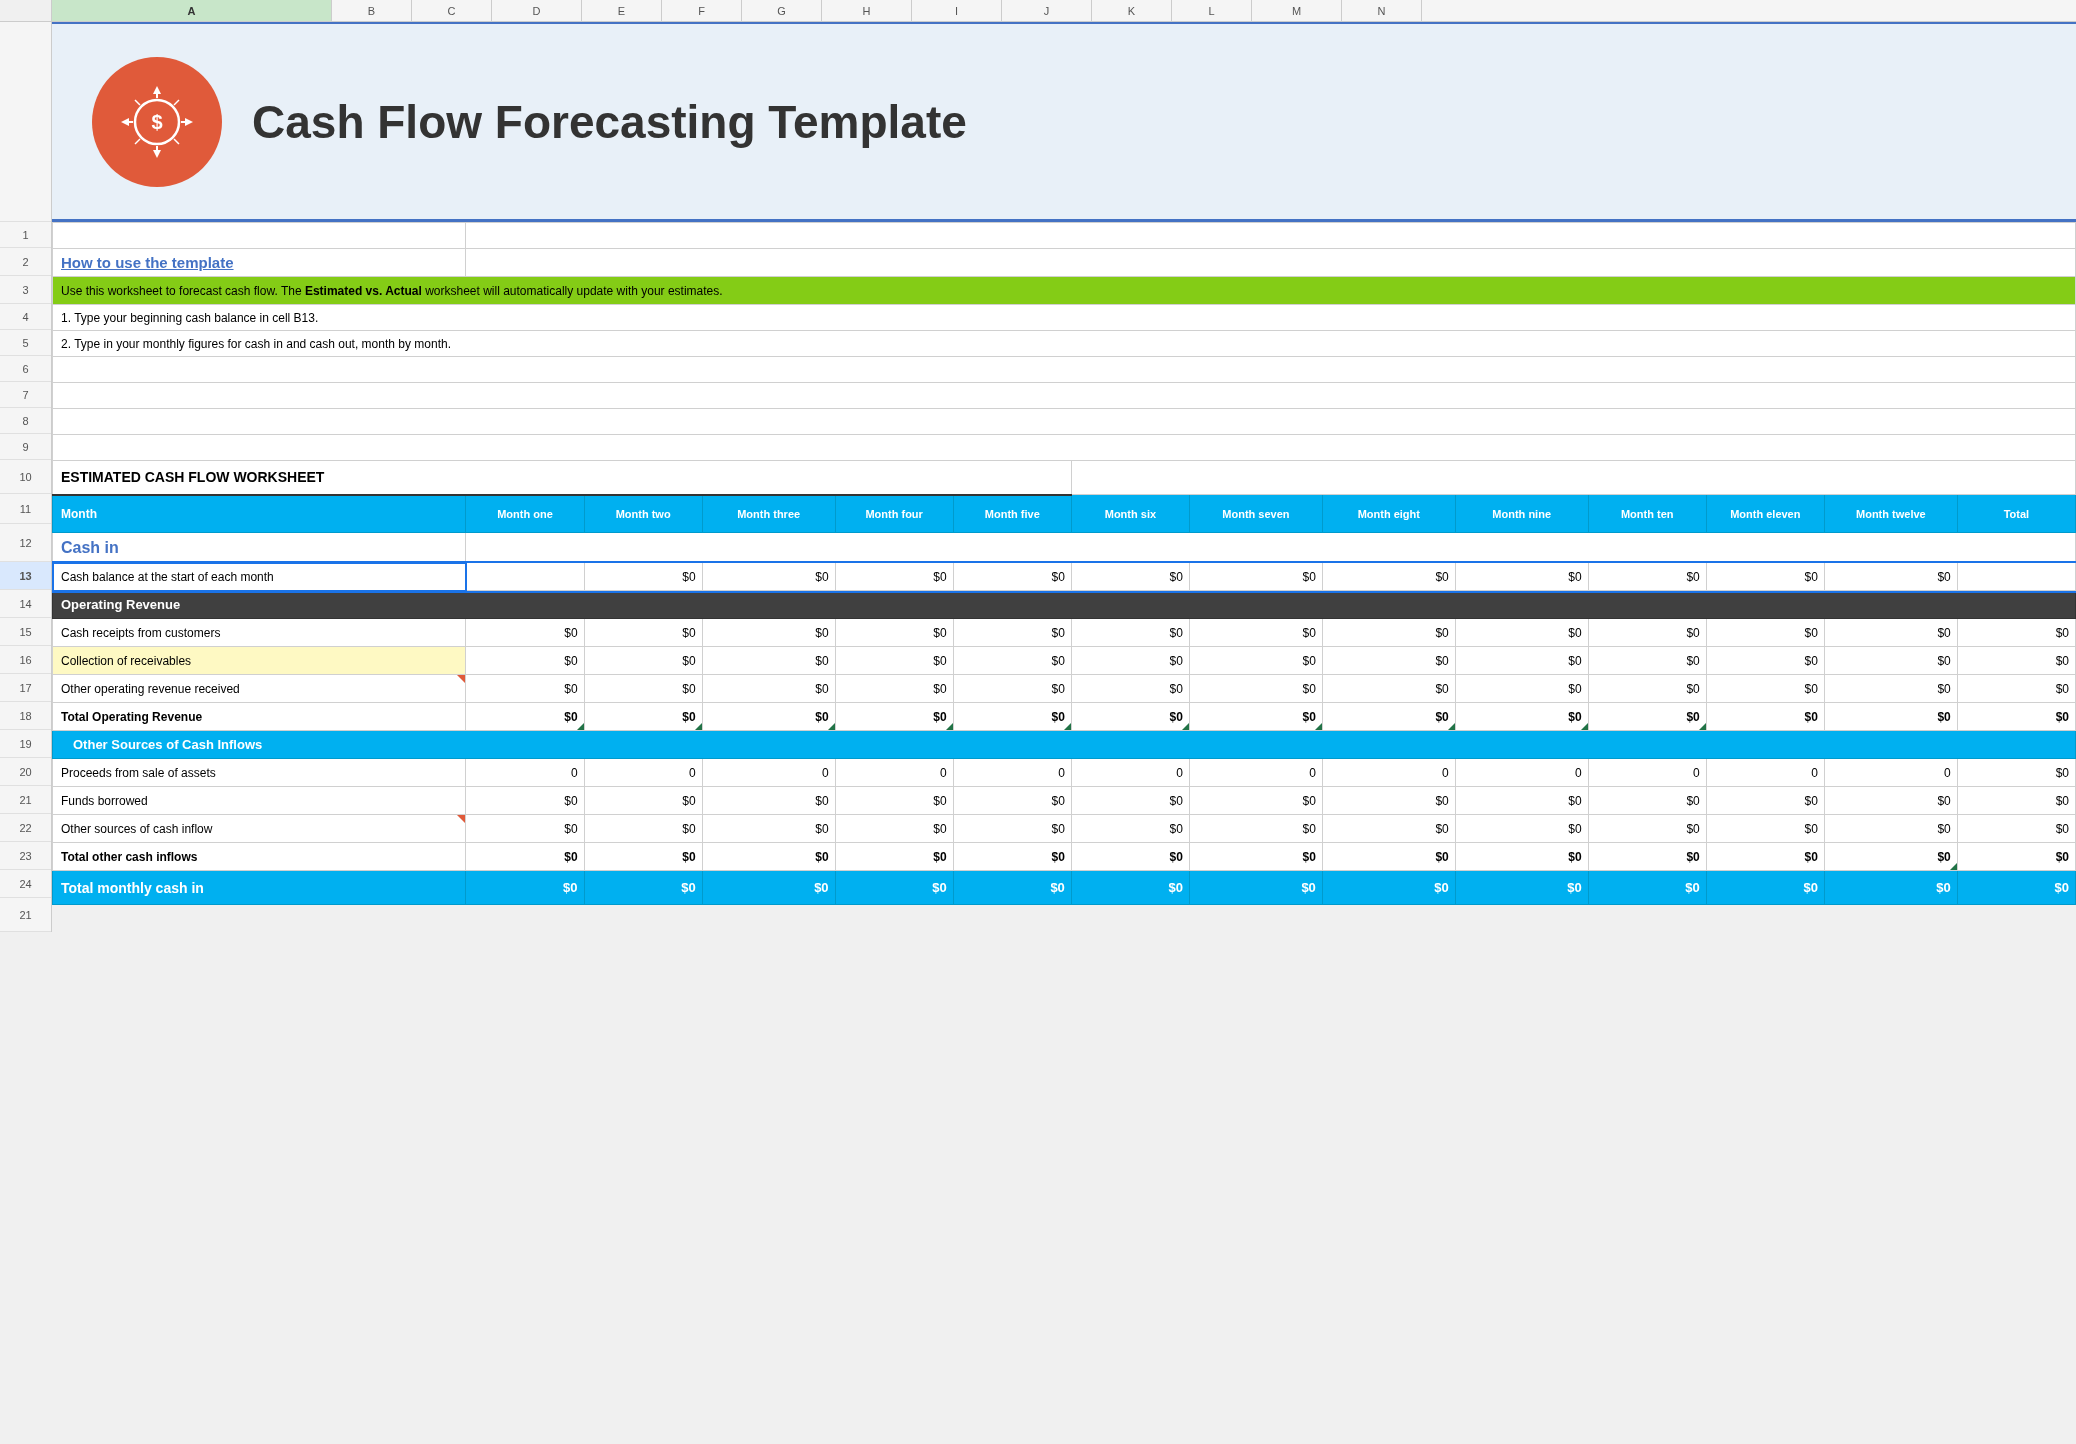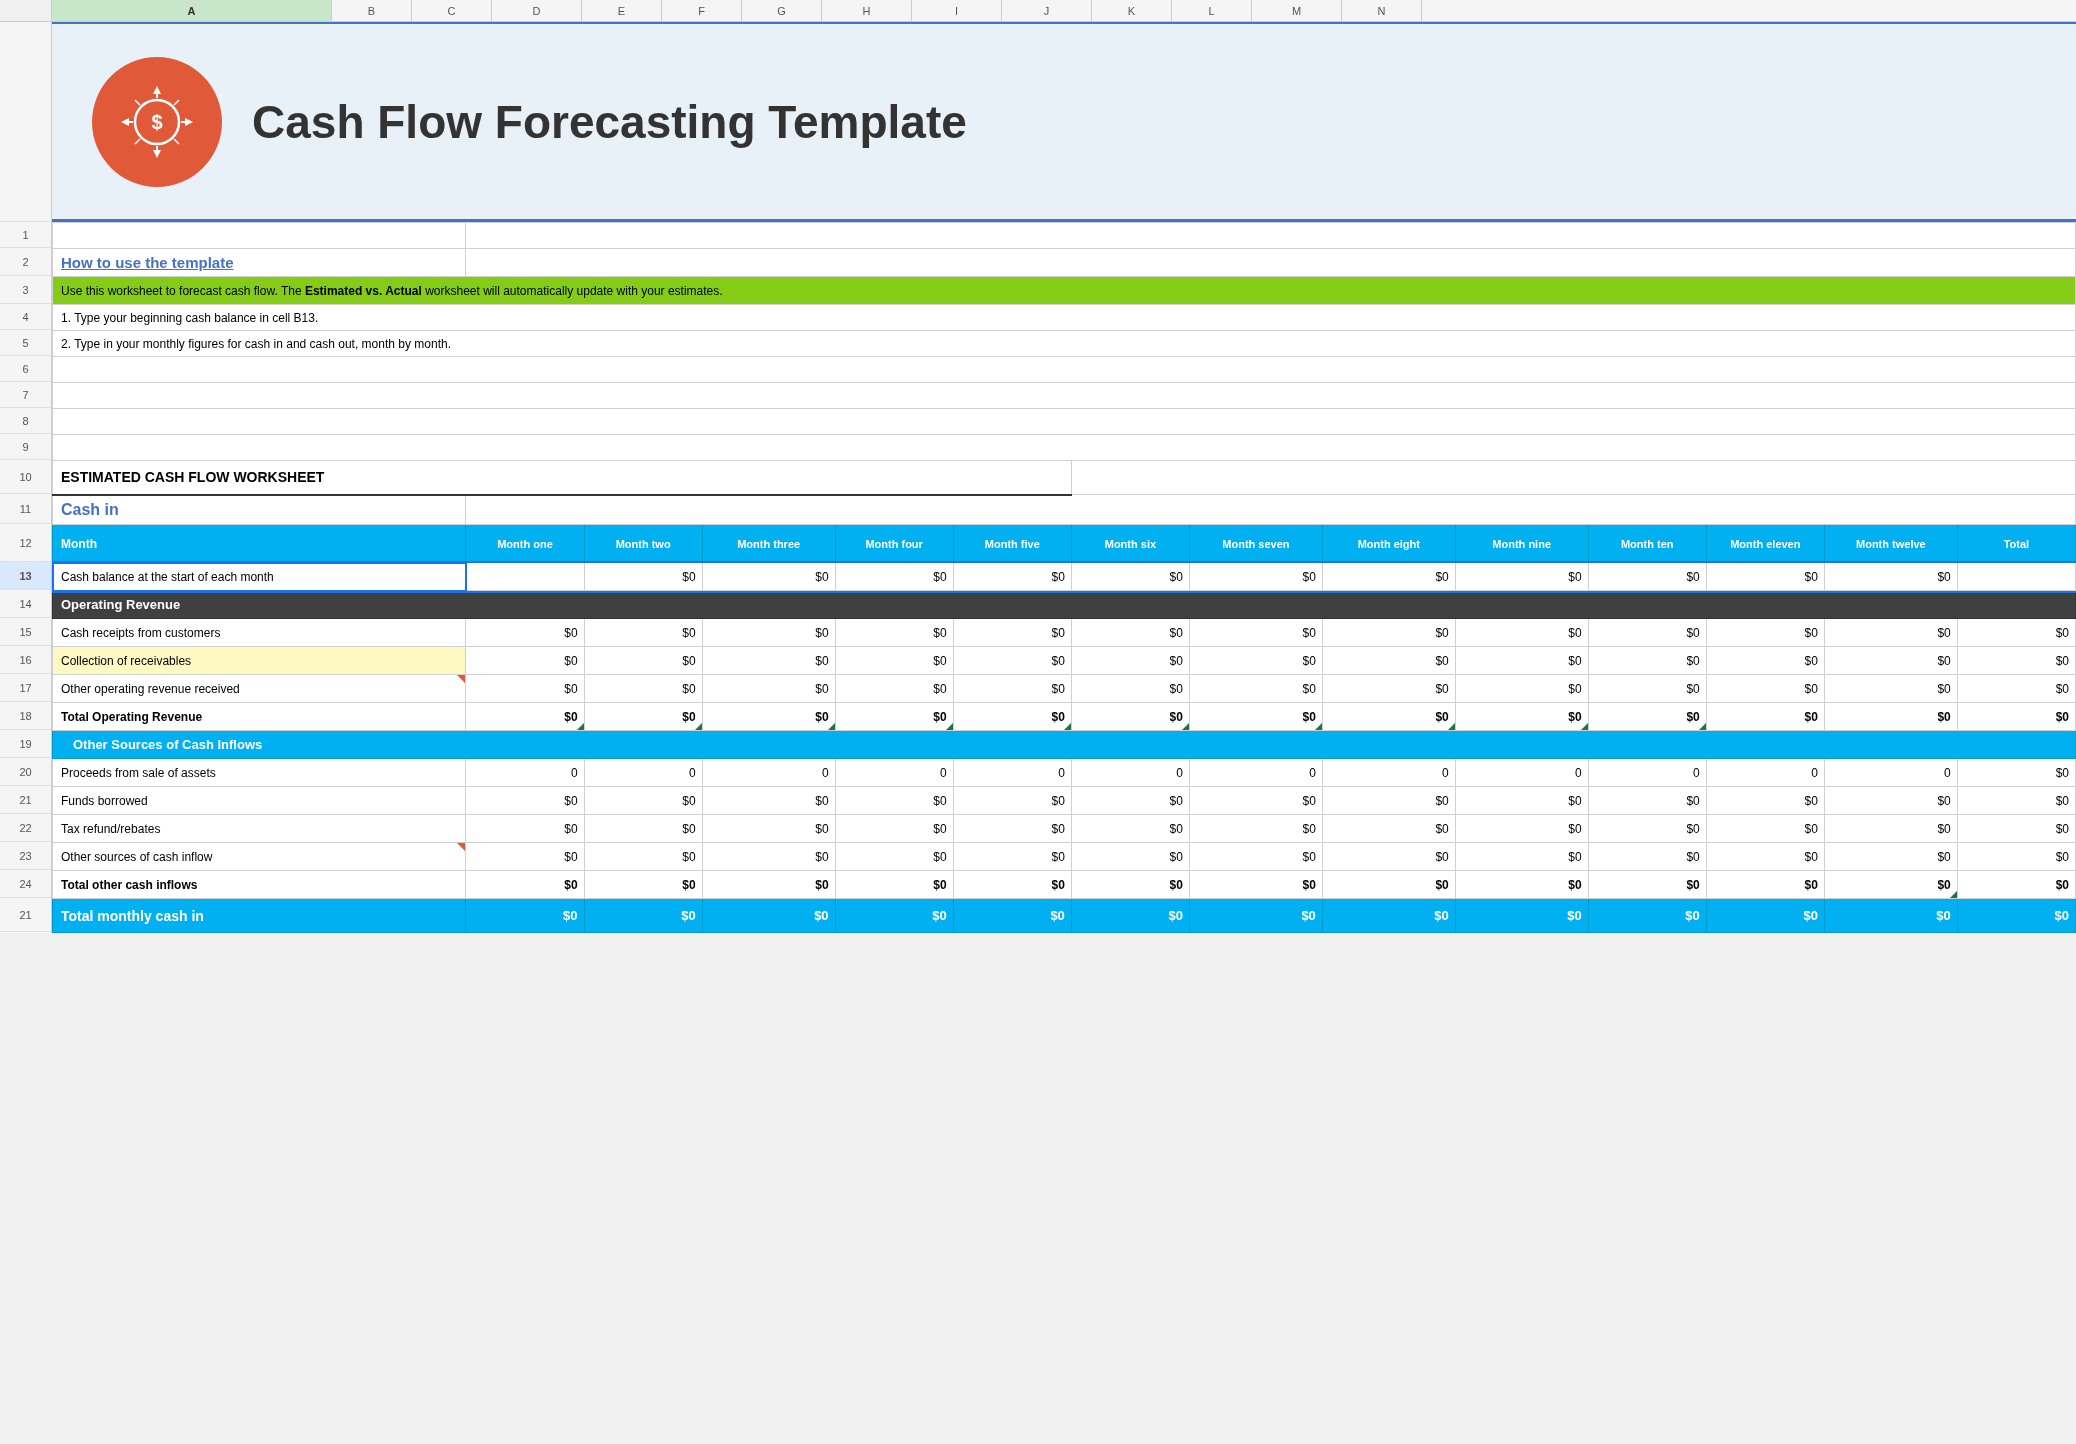--- a/index.html
+++ b/index.html
@@ -153,42 +153,42 @@
             </tr>
         <tr style="height:26px;">
               <td colspan="14" style="border:1px solid #d0d0d0; background:#fff;"></td>
             </tr>
 
         <tr style="height:34px;margin-left:48px;">
           <td colspan="6" style="border:1px solid #d0d0d0; border-bottom:2px solid #333; background:#fff; padding:4px 8px; font-size:14px; font-weight:bold;">ESTIMATED CASH FLOW WORKSHEET</td>
           <td colspan="8" style="border:1px solid #d0d0d0; background:#fff;"></td>
         </tr>
 
-        <tr style="height:30px;">
-          <td style="border:1px solid #d0d0d0; background:#fff; padding:3px 8px; color:#4472c4; font-size:16px; font-weight:bold;">Cash in</td>
-          <td colspan="13" style="border:1px solid #d0d0d0; background:#fff;"></td>
-        </tr>
-
         <tr style="height:38px;">
           <td style="background:#00b0f0; color:#fff; font-weight:bold; border:1px solid #009acc; padding:3px 8px; font-size:12px;">Month</td>
           <td style="background:#00b0f0; color:#fff; font-weight:bold; border:1px solid #009acc; text-align:center; font-size:11px; vertical-align:middle;">Month one</td>
           <td style="background:#00b0f0; color:#fff; font-weight:bold; border:1px solid #009acc; text-align:center; font-size:11px; vertical-align:middle;">Month two</td>
           <td style="background:#00b0f0; color:#fff; font-weight:bold; border:1px solid #009acc; text-align:center; font-size:11px; vertical-align:middle;">Month three</td>
           <td style="background:#00b0f0; color:#fff; font-weight:bold; border:1px solid #009acc; text-align:center; font-size:11px; vertical-align:middle;">Month four</td>
           <td style="background:#00b0f0; color:#fff; font-weight:bold; border:1px solid #009acc; text-align:center; font-size:11px; vertical-align:middle;">Month five</td>
           <td style="background:#00b0f0; color:#fff; font-weight:bold; border:1px solid #009acc; text-align:center; font-size:11px; vertical-align:middle;">Month six</td>
           <td style="background:#00b0f0; color:#fff; font-weight:bold; border:1px solid #009acc; text-align:center; font-size:11px; vertical-align:middle;">Month seven</td>
           <td style="background:#00b0f0; color:#fff; font-weight:bold; border:1px solid #009acc; text-align:center; font-size:11px; vertical-align:middle;">Month eight</td>
           <td style="background:#00b0f0; color:#fff; font-weight:bold; border:1px solid #009acc; text-align:center; font-size:11px; vertical-align:middle;">Month nine</td>
           <td style="background:#00b0f0; color:#fff; font-weight:bold; border:1px solid #009acc; text-align:center; font-size:11px; vertical-align:middle;">Month ten</td>
           <td style="background:#00b0f0; color:#fff; font-weight:bold; border:1px solid #009acc; text-align:center; font-size:11px; vertical-align:middle;">Month eleven</td>
           <td style="background:#00b0f0; color:#fff; font-weight:bold; border:1px solid #009acc; text-align:center; font-size:11px; vertical-align:middle;">Month twelve</td>
           <td style="background:#00b0f0; color:#fff; font-weight:bold; border:1px solid #009acc; text-align:center; font-size:11px; vertical-align:middle;">Total</td>
         </tr>
 
+        <tr style="height:30px;">
+          <td style="border:1px solid #d0d0d0; background:#fff; padding:3px 8px; color:#4472c4; font-size:16px; font-weight:bold;">Cash in</td>
+          <td colspan="13" style="border:1px solid #d0d0d0; background:#fff;"></td>
+        </tr>
+
         <tr style="height:28px; outline:2px solid #1a73e8;">
           <td style="border:1px solid #d0d0d0; background:#fff; padding:2px 8px; font-size:12px; outline:2px solid #1a73e8; outline-offset:-1px;">Cash balance at the start of each month</td>
           <td style="border:1px solid #d0d0d0; background:#fff; text-align:right; padding:2px 6px; font-size:12px;"></td>
           <td style="border:1px solid #d0d0d0; background:#fff; text-align:right; padding:2px 6px; font-size:12px;">$0</td>
           <td style="border:1px solid #d0d0d0; background:#fff; text-align:right; padding:2px 6px; font-size:12px;">$0</td>
           <td style="border:1px solid #d0d0d0; background:#fff; text-align:right; padding:2px 6px; font-size:12px;">$0</td>
           <td style="border:1px solid #d0d0d0; background:#fff; text-align:right; padding:2px 6px; font-size:12px;">$0</td>
           <td style="border:1px solid #d0d0d0; background:#fff; text-align:right; padding:2px 6px; font-size:12px;">$0</td>
           <td style="border:1px solid #d0d0d0; background:#fff; text-align:right; padding:2px 6px; font-size:12px;">$0</td>
           <td style="border:1px solid #d0d0d0; background:#fff; text-align:right; padding:2px 6px; font-size:12px;">$0</td>
@@ -325,36 +325,20 @@
           <td style="border:1px solid #d0d0d0; background:#fff; text-align:right; padding:2px 6px; font-size:12px;">$0</td>
           <td style="border:1px solid #d0d0d0; background:#fff; text-align:right; padding:2px 6px; font-size:12px;">$0</td>
           <td style="border:1px solid #d0d0d0; background:#fff; text-align:right; padding:2px 6px; font-size:12px;">$0</td>
           <td style="border:1px solid #d0d0d0; background:#fff; text-align:right; padding:2px 6px; font-size:12px;">$0</td>
           <td style="border:1px solid #d0d0d0; background:#fff; text-align:right; padding:2px 6px; font-size:12px;">$0</td>
           <td style="border:1px solid #d0d0d0; background:#fff; text-align:right; padding:2px 6px; font-size:12px;">$0</td>
           <td style="border:1px solid #d0d0d0; background:#fff; text-align:right; padding:2px 6px; font-size:12px;">$0</td>
           <td style="border:1px solid #d0d0d0; background:#fff; text-align:right; padding:2px 6px; font-size:12px;">$0</td>
         </tr>
 
-        <tr style="height:28px;">
-          <td style="border:1px solid #d0d0d0; background:#fff; padding:2px 8px; font-size:12px;">Tax refund/rebates</td>
-          <td style="border:1px solid #d0d0d0; background:#fff; text-align:right; padding:2px 6px; font-size:12px;">$0</td>
-          <td style="border:1px solid #d0d0d0; background:#fff; text-align:right; padding:2px 6px; font-size:12px;">$0</td>
-          <td style="border:1px solid #d0d0d0; background:#fff; text-align:right; padding:2px 6px; font-size:12px;">$0</td>
-          <td style="border:1px solid #d0d0d0; background:#fff; text-align:right; padding:2px 6px; font-size:12px;">$0</td>
-          <td style="border:1px solid #d0d0d0; background:#fff; text-align:right; padding:2px 6px; font-size:12px;">$0</td>
-          <td style="border:1px solid #d0d0d0; background:#fff; text-align:right; padding:2px 6px; font-size:12px;">$0</td>
-          <td style="border:1px solid #d0d0d0; background:#fff; text-align:right; padding:2px 6px; font-size:12px;">$0</td>
-          <td style="border:1px solid #d0d0d0; background:#fff; text-align:right; padding:2px 6px; font-size:12px;">$0</td>
-          <td style="border:1px solid #d0d0d0; background:#fff; text-align:right; padding:2px 6px; font-size:12px;">$0</td>
-          <td style="border:1px solid #d0d0d0; background:#fff; text-align:right; padding:2px 6px; font-size:12px;">$0</td>
-          <td style="border:1px solid #d0d0d0; background:#fff; text-align:right; padding:2px 6px; font-size:12px;">$0</td>
-          <td style="border:1px solid #d0d0d0; background:#fff; text-align:right; padding:2px 6px; font-size:12px;">$0</td>
-          <td style="border:1px solid #d0d0d0; background:#fff; text-align:right; padding:2px 6px; font-size:12px;">$0</td>
-        </tr>
 
         <tr style="height:28px;">
           <td style="border:1px solid #d0d0d0; background:#fff; padding:2px 8px; font-size:12px; position:relative;">
             <span>Other sources of cash inflow</span>
             <span style="position:absolute; top:0; right:0; width:0; height:0; border-style:solid; border-width:0 8px 8px 0; border-color:transparent #e05a3a transparent transparent;"></span>
           </td>
           <td style="border:1px solid #d0d0d0; background:#fff; text-align:right; padding:2px 6px; font-size:12px;">$0</td>
           <td style="border:1px solid #d0d0d0; background:#fff; text-align:right; padding:2px 6px; font-size:12px;">$0</td>
           <td style="border:1px solid #d0d0d0; background:#fff; text-align:right; padding:2px 6px; font-size:12px;">$0</td>
           <td style="border:1px solid #d0d0d0; background:#fff; text-align:right; padding:2px 6px; font-size:12px;">$0</td>

